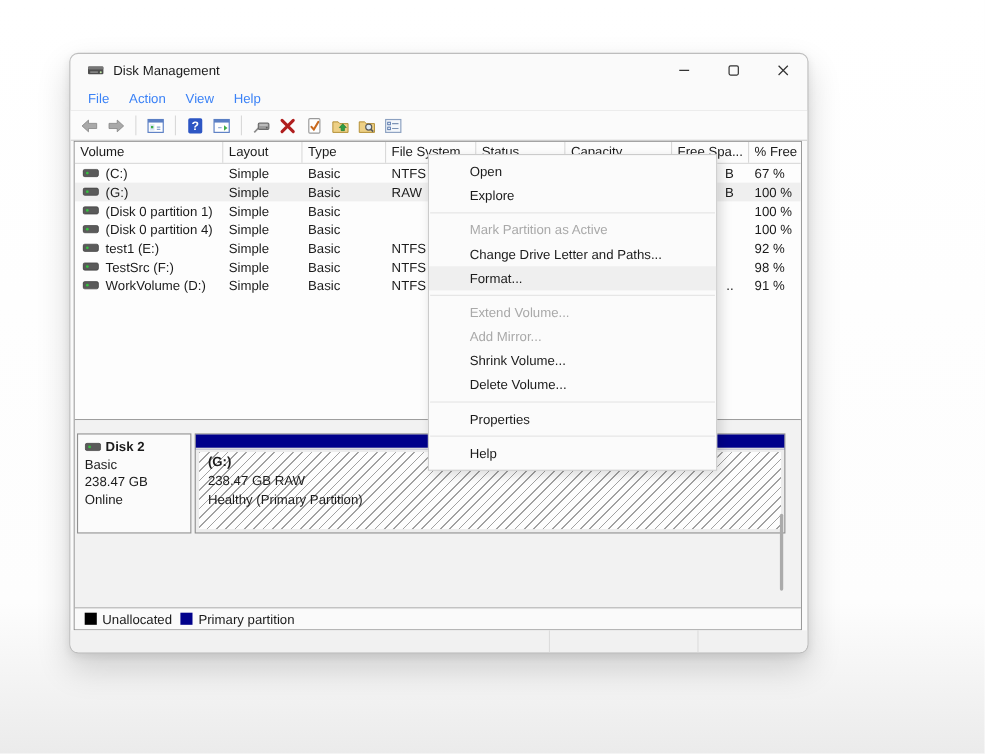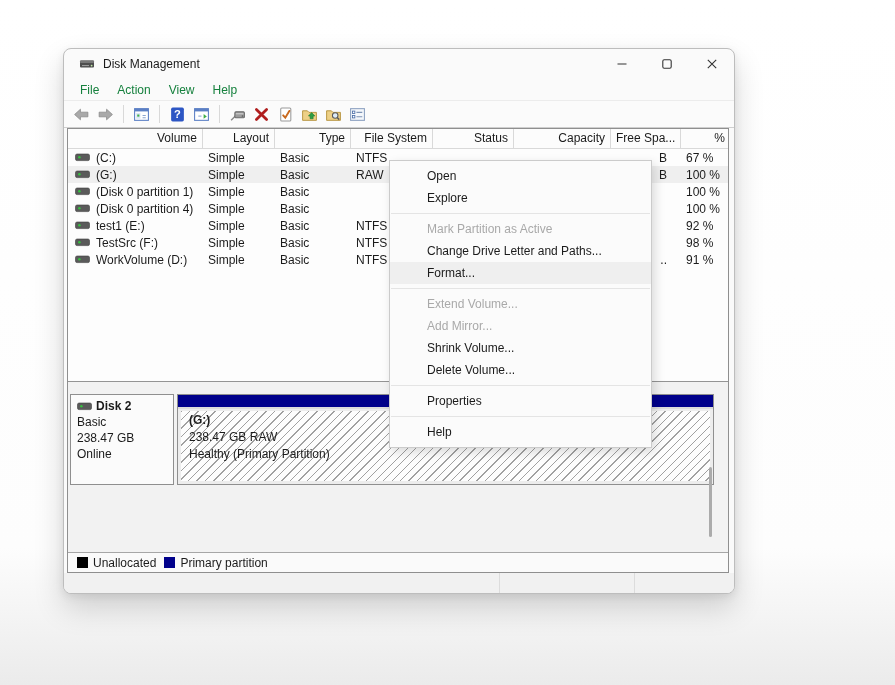--- a/index.html
+++ b/index.html
@@ -22,35 +22,35 @@
   
   .titlebar { height:30px; display:flex; align-items:center; padding-left:15px; flex:none; }
   .titlebar .app-icon { width:16px; height:16px; margin-right:8px; flex:none; }
   .titlebar .title { font-size:12px; color:#1a1a1a; }
   .win-controls { margin-left:auto; display:flex; height:100%; }
   .win-btn { width:45px; height:100%; display:flex; align-items:center; justify-content:center; }
 
   
   .menubar { height:22px; display:flex; align-items:center; padding-left:7px; flex:none;
              border-bottom:1px solid #ececec; }
-  .menu-top-item { font-size:12px; color:#15803d; padding:2px 9px; }
+  .menu-top-item { font-size:12px; color:#3b82f6; padding:2px 9px; }
 
   
   .toolbar { height:27px; display:flex; align-items:center; padding-left:8px; gap:5px; flex:none;
              border-bottom:1px solid #cfcfcf; background:#fbfbfb; }
   .tb-icon { width:19px; height:19px; display:flex; align-items:center; justify-content:center; }
   .tb-sep { width:1px; height:18px; background:#d9d9d9; margin:0 3px; flex:none; }
 
   
   .frame { flex:none; height:445px; margin:0 5px 0 3px; border:1px solid #8f8f8f;
            display:flex; flex-direction:column; background:#fff; }
 
   
   .list-panel { height:253px; flex:none; background:#fdfdfd; border-bottom:1px solid #949494; overflow:hidden; }
-  .hrow { display:flex; height:20px; background:#fcfcfc; border-bottom:1px solid #d9d9d9;text-align:right; }
+  .hrow { display:flex; height:20px; background:#fcfcfc; border-bottom:1px solid #d9d9d9; }
   .hcell { font-size:12px; color:#1b1b1b; padding:2px 5px; border-right:1px solid #d9d9d9;
            white-space:nowrap; overflow:hidden; flex:none; }
   .vrow { display:flex; height:17px; align-items:center; font-size:12px; color:#1b1b1b; }
   .vrow.selected { background:#efefef; }
   .cell { padding:0 5px; white-space:nowrap; overflow:hidden; flex:none; display:flex; align-items:center; }
   .hcell:nth-child(1), .cell:nth-child(1) { width:135px; }
   .hcell:nth-child(2), .cell:nth-child(2) { width:72px; }
   .hcell:nth-child(3), .cell:nth-child(3) { width:76px; }
   .hcell:nth-child(4), .cell:nth-child(4) { width:82px; }
   .hcell:nth-child(5), .cell:nth-child(5) { width:81px; }
@@ -86,21 +86,21 @@
   .swatch { width:11px; height:11px; flex:none; }
 
   
   .statusbar { height:22px; flex:none; background:#f1f1f1; display:flex; }
   .status-pane { height:100%; }
   .status-pane.p1 { flex:1; }
   .status-pane.p2 { width:135px; border-left:1px solid #dcdcdc; }
   .status-pane.p3 { width:100px; border-left:1px solid #dcdcdc; }
 
   
-  .context-menu { position:absolute; left:325px; top:111px; width:263px; z-index:50;
+  .context-menu { position:absolute; left:325px; top:91px; width:263px; z-index:50;
                   background:#fbfbfb; border:1px solid #cbcbcb; padding:4px 0;
                   box-shadow:3px 4px 10px rgba(0,0,0,.14); }
   .menu-entry { height:22px; display:flex; align-items:center; padding-left:37px;
                 font-size:12px; color:#1b1b1b; white-space:nowrap; }
   .menu-entry.hover { background:#efefef; }
   .menu-entry.disabled { color:#a9a9a9; }
   .menu-entry.separator { height:1px; padding:0; margin:4px 1px; background:#e4e4e4; }
 </style>
 </head>
 <body>

